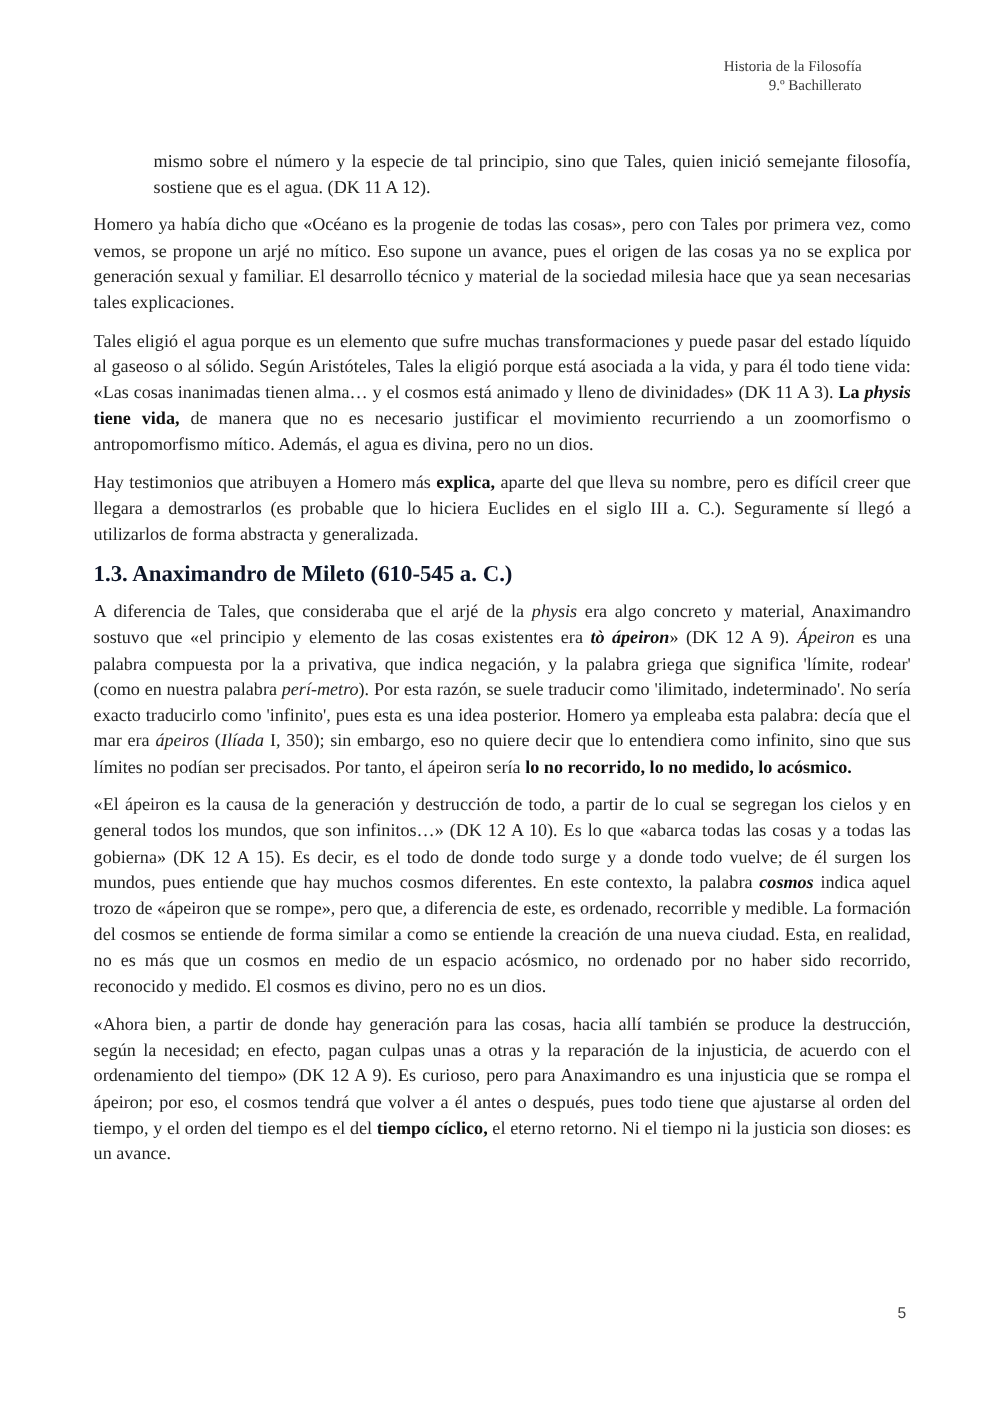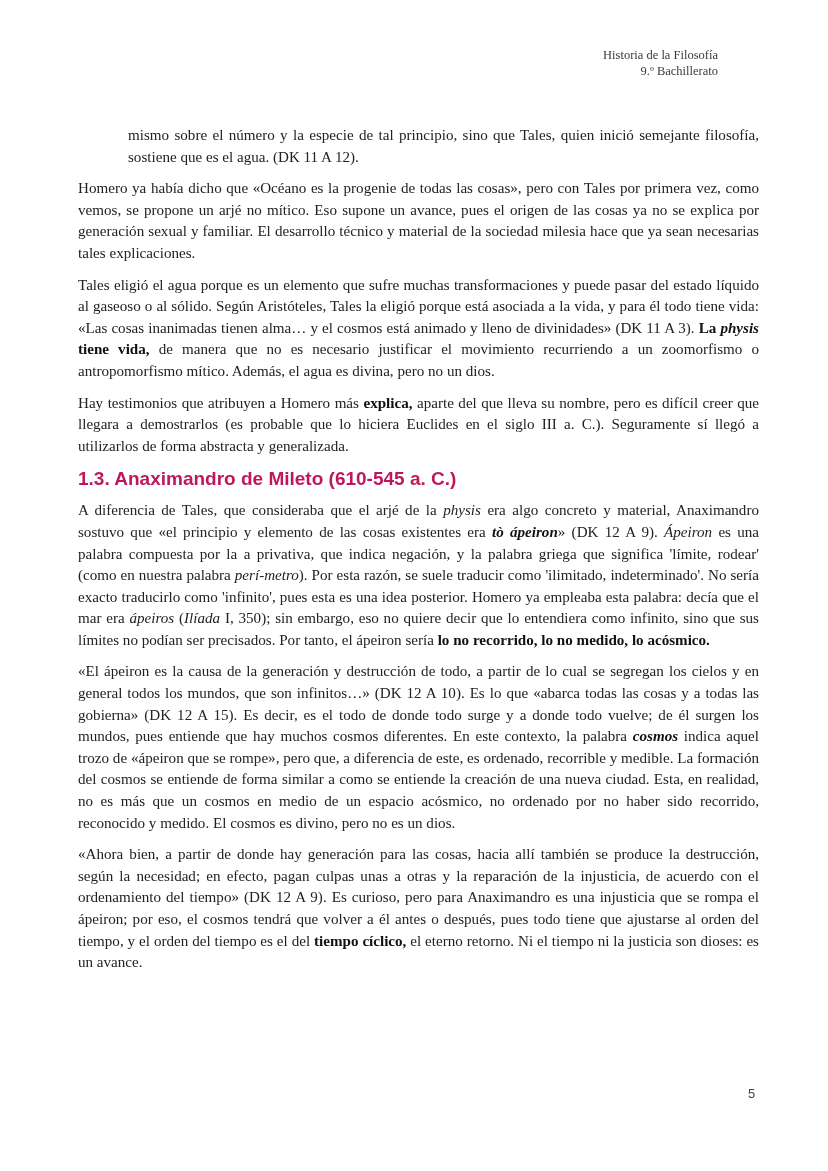--- a/index.html
+++ b/index.html
@@ -4,21 +4,21 @@
 <style>
   html, body { margin: 0; padding: 0; background: #ffffff; }
   body { width: 828px; height: 1171px; position: relative; overflow: hidden; }
   .page { position: absolute; left: 0; top: 0; width: 788px; height: 1171px; background: #ffffff; color: #1f1f1f; }
   .header { position: absolute; right: 70px; top: 47px; text-align: right;
     font-family: "Liberation Serif", "DejaVu Serif", serif; font-size: 12.5px; line-height: 16px; color: #3a3a3a; }
   .content { position: absolute; left: 78px; top: 125px; width: 681px;
     font-family: "Liberation Serif", "DejaVu Serif", serif; font-size: 15.1px; line-height: 21.6px; color: #222; }
   .content p { margin: 0 0 10px 0; text-align: justify; }
   .content p.quote { margin-left: 50px; }
-  .content h2 { font-family: Liberation Sans, sans-serif; font-size: 19px; font-weight: bold; margin: 6px 0 9px 0; color: #be185d; line-height: 24px; }
+  .content h2 { font-family: Liberation Serif, serif; font-size: 19px; font-weight: bold; margin: 6px 0 9px 0; color: #0f172a; line-height: 24px; }
   b { font-weight: bold; color: #111; }
   .pagenum { position: absolute; left: 748px; top: 1086px; font-family: "Liberation Sans", "DejaVu Sans", sans-serif; font-size: 13px; color: #444; }
 </style>
 </head>
 <body>
 
 <div class="page">
 
   <div class="header">
     <div>Historia de la Filosofía</div>

